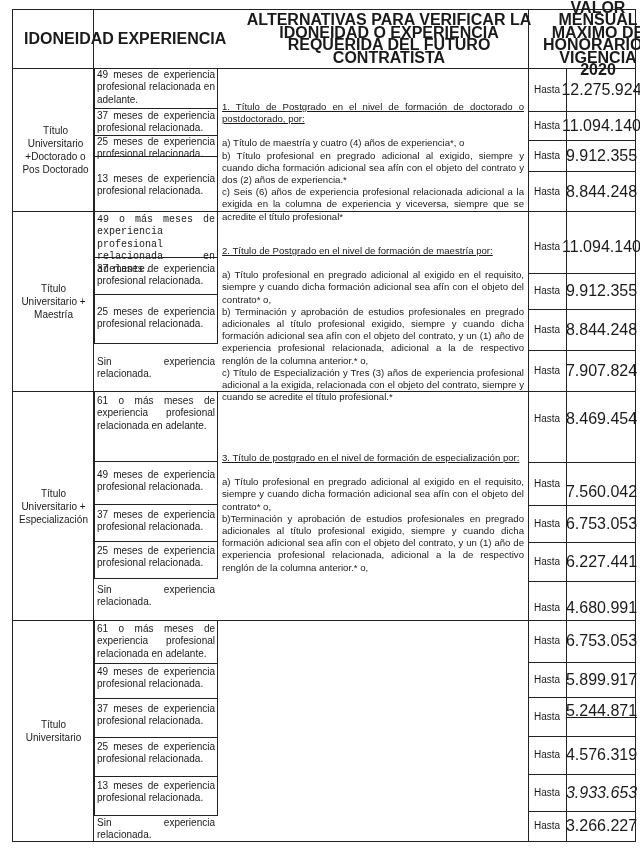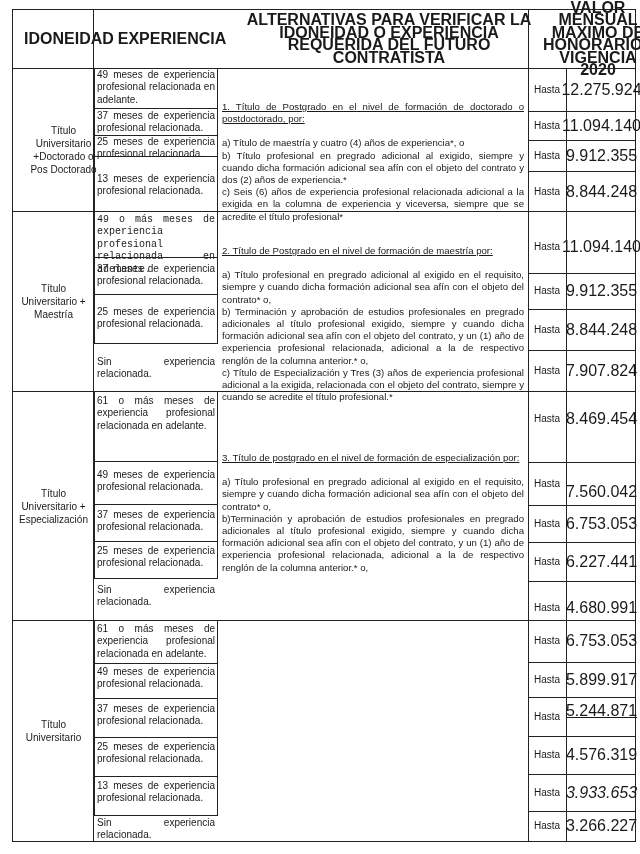--- a/index.html
+++ b/index.html
@@ -25,21 +25,21 @@
 <div class="b" style="left:12px;top:9px;width:624px;height:60px;"></div>
 <div class="t hd" style="left:12px;top:9px;width:82px;height:60px;">IDONEIDAD</div>
 <div class="t hd" style="left:94px;top:9px;width:124px;height:60px;">EXPERIENCIA</div>
 <div class="t hd" style="left:218px;top:9px;width:310px;height:60px;padding:0 10px;">ALTERNATIVAS PARA VERIFICAR LA IDONEIDAD O EXPERIENCIA REQUERIDA DEL FUTURO CONTRATISTA</div>
 <div class="t hd" style="left:528px;top:9px;width:108px;height:60px;padding:0 8px;">VALOR MENSUAL MAXIMO DE HONORARIOS VIGENCIA 2020</div>
 
 <div class="b" style="left:93px;top:9px;width:1.3px;height:833px;border-width:0 0 0 1.3px;"></div>
 <div class="b" style="left:528px;top:9px;width:1.3px;height:833px;border-width:0 0 0 1.3px;"></div>
 
 <div class="b" style="left:12px;top:68px;width:624px;height:144px;"></div>
-<div class="t ido" style="left:24px;top:68px;width:79px;height:164px;">Título Universitario +Doctorado o Pos Doctorado</div>
+<div class="t ido" style="left:16px;top:68px;width:79px;height:164px;">Título Universitario +Doctorado o Pos Doctorado</div>
 
 <div class="b" style="left:94px;top:68px;width:124px;height:41px;"></div>
 <div class="t exp" style="left:94px;top:68px;width:124px;height:41px;">49 meses de experiencia profesional relacionada en adelante.</div>
 <div class="b" style="left:94px;top:108px;width:124px;height:28px;"></div>
 <div class="t exp" style="left:94px;top:109px;width:124px;height:27px;">37 meses de experiencia profesional relacionada.</div>
 <div class="b" style="left:94px;top:135px;width:124px;height:22px;"></div>
 <div class="t exp" style="left:94px;top:135px;width:124px;height:22px;">25 meses de experiencia profesional relacionada.</div>
 <div class="b" style="left:94px;top:156px;width:124px;height:56px;"></div>
 <div class="t exp" style="left:94px;top:172px;width:124px;height:30px;">13 meses de experiencia profesional relacionada.</div>
 

